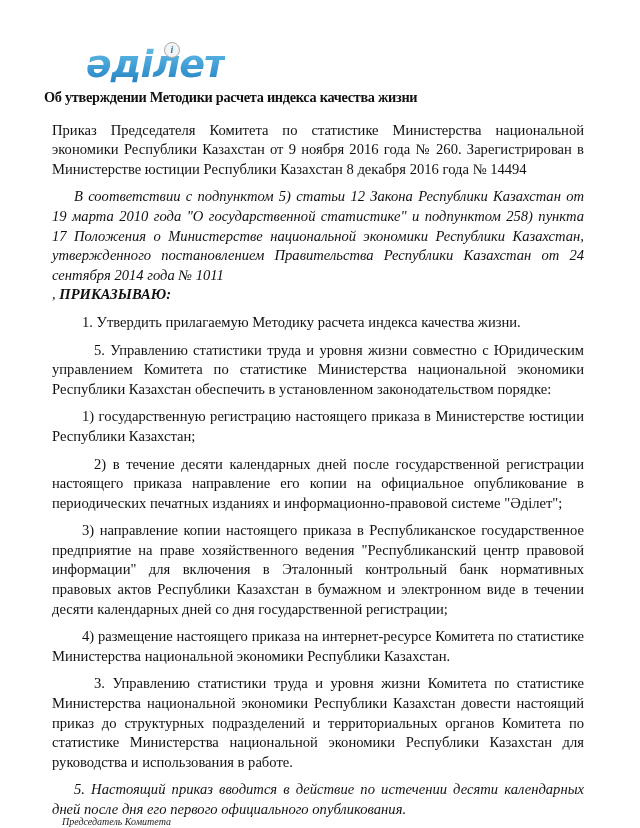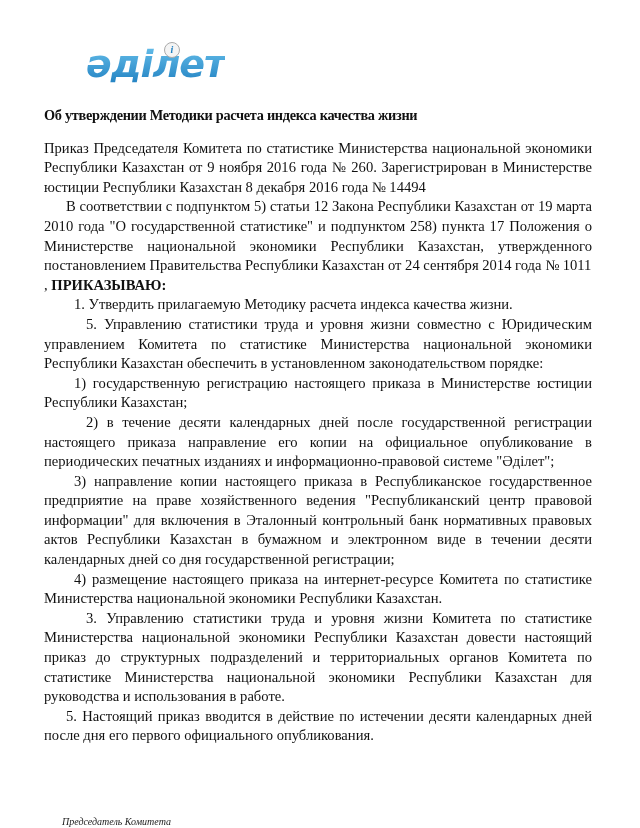--- a/index.html
+++ b/index.html
@@ -1,23 +1,23 @@
 <!DOCTYPE html>
 <html><head>
 <meta charset="utf-8">
 <style>
   html, body { margin: 0; padding: 0; background: #ffffff; }
   body { width: 640px; height: 828px; position: relative; overflow: hidden; font-family: "Liberation Serif", serif; color: #111; }
   .logo { position: absolute; left: 42px; top: 42px; height: 44px; margin-left: 44px; }
   .logo-text { font-family: "DejaVu Sans", sans-serif; font-style: italic; font-weight: bold; font-size: 38px; letter-spacing: -1px; background: linear-gradient(#6cc4ee, #1f7fc0); -webkit-background-clip: text; background-clip: text; color: transparent; line-height: 44px; }
   .logo-dot { position: absolute; left: 78px; top: 0px; width: 14px; height: 14px; border-radius: 50%; border: 1.5px solid #aaa; background: #f4f4f4; font-size: 10px; line-height: 14px; text-align: center; color: #1f7fc0; font-family: "Liberation Serif", serif; font-style: italic; font-weight: bold; }
-  .doc { position: absolute; left: 44px; top: 106px; width: 548px; font-size: 14.6px; line-height: 19.6px; }
+  .doc { position: absolute; left: 44px; top: 88px; width: 548px; font-size: 14.6px; line-height: 19.6px; }
   .title { font-weight: bold; font-size: 14.3px; margin: 0 0 13px 0; letter-spacing: -0.3px; }
-  .p { margin: 0; text-align: justify; }
-  .ind1 { text-indent: 22px; }
+  .p { margin: 8px; text-align: justify; }
+  .ind1 { text-indent: 22px; font-style: italic; }
   .ind2 { text-indent: 42px; }
   .ind3 { text-indent: 30px; font-family: Liberation Serif, serif; }
   .bold { font-weight: bold; }
   .sig { position: absolute; left: 62px; top: 816px; font-size: 10px; font-style: italic; color: #222; }
 </style>
 </head>
 <body>
 
 <div class="logo">
   <span class="logo-text">әділет</span>

